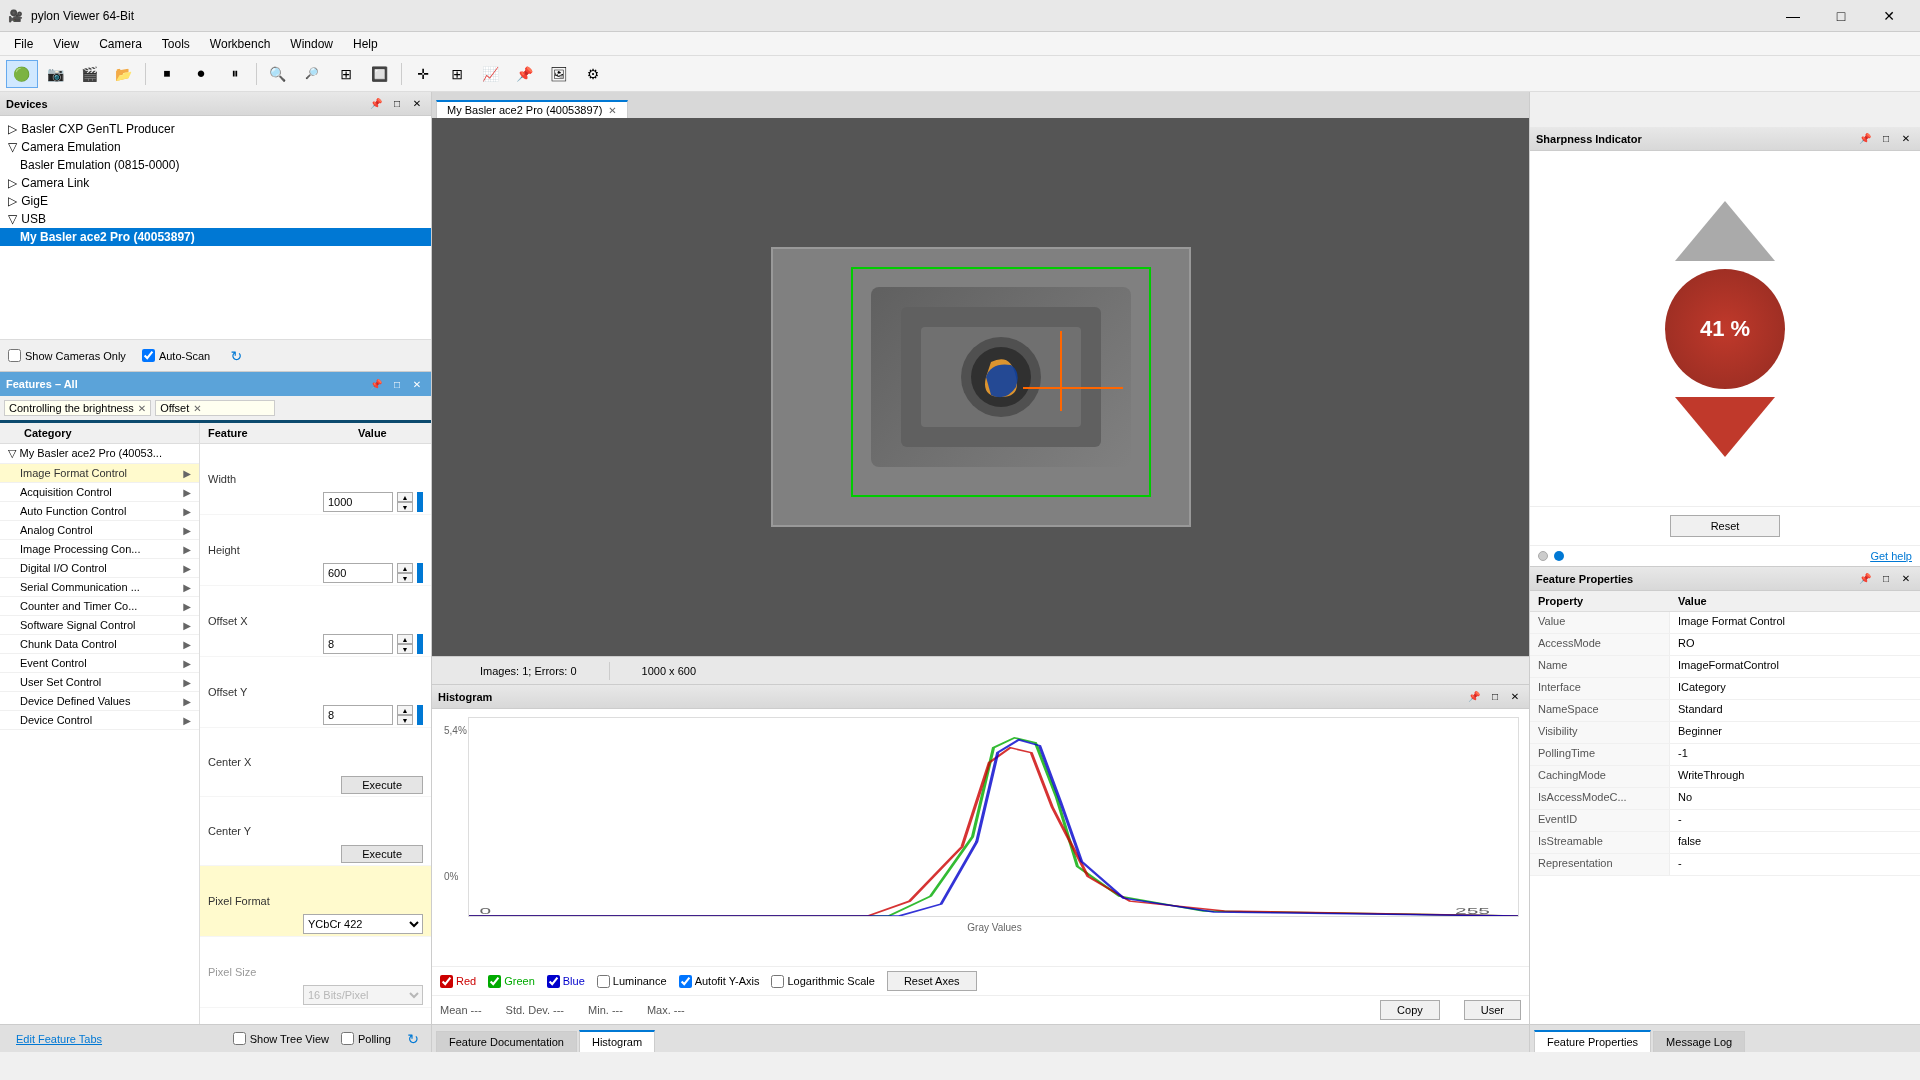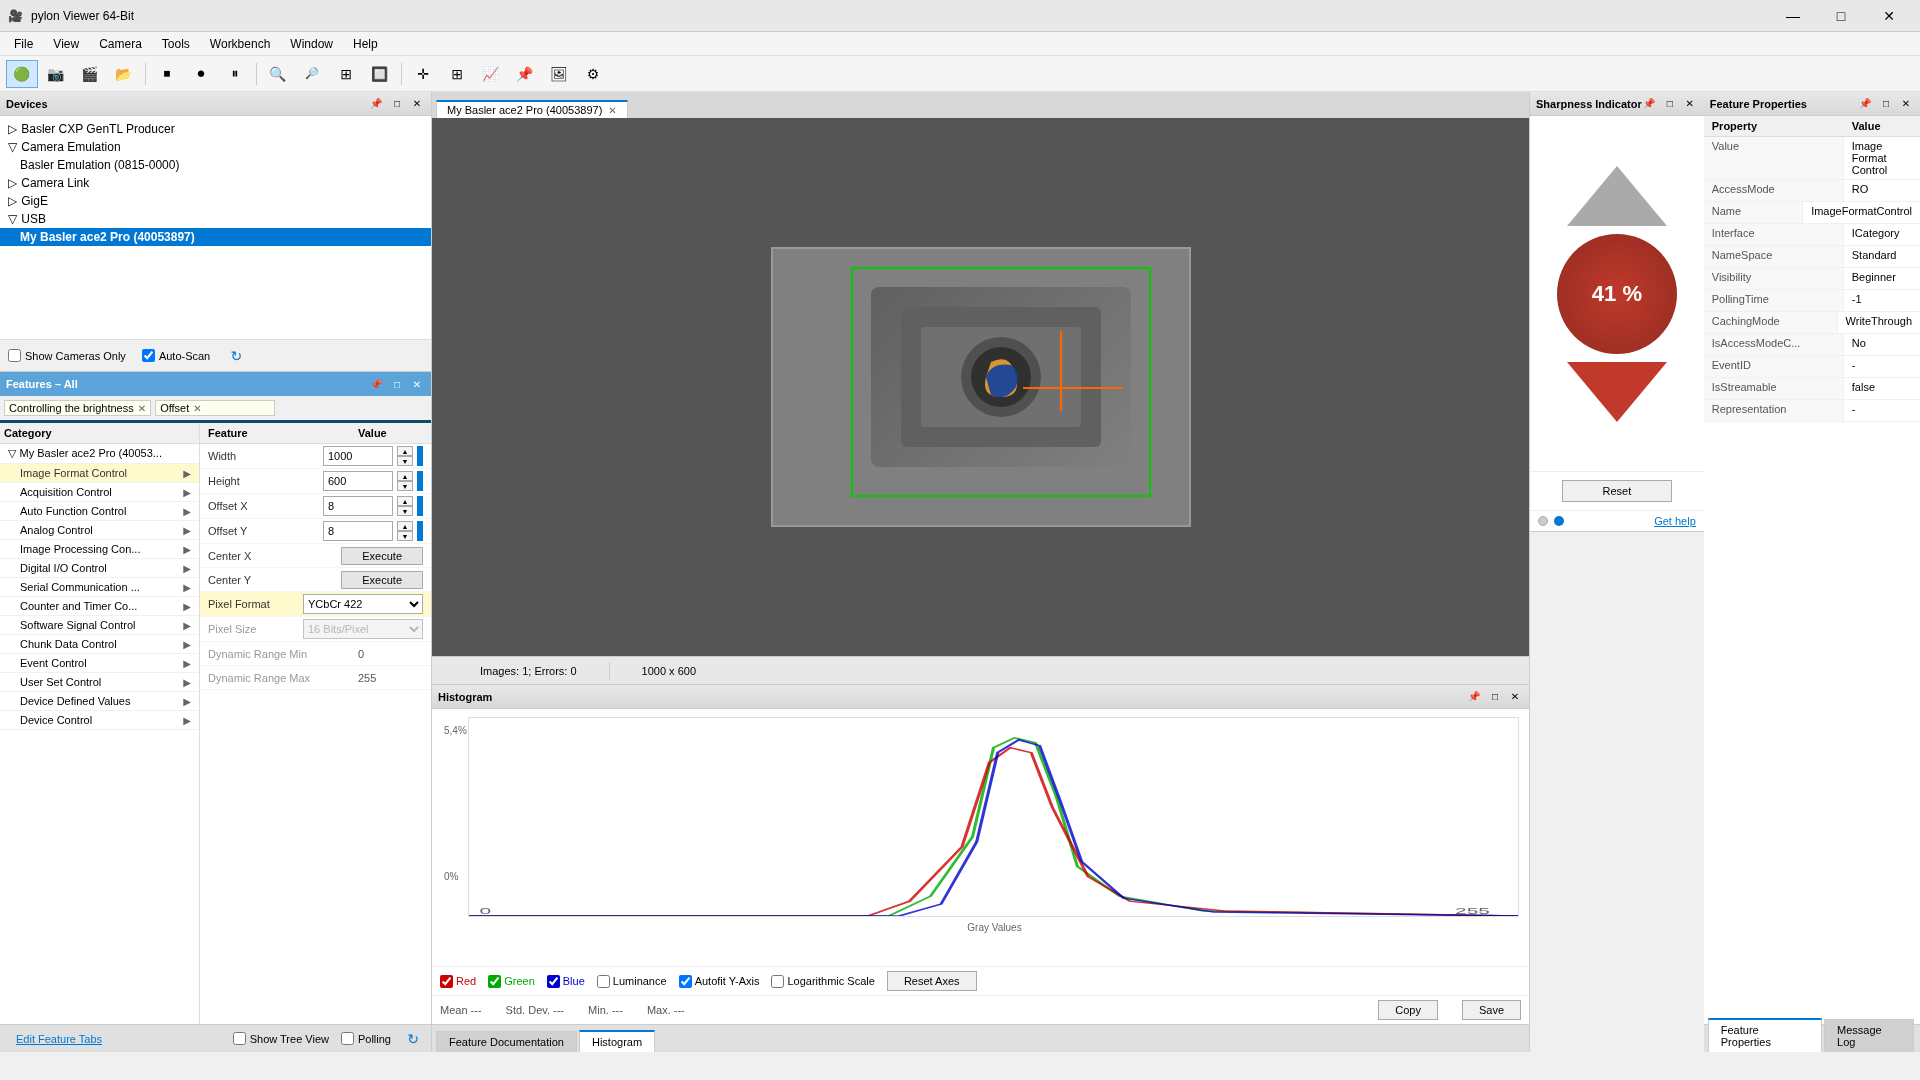--- a/index.html
+++ b/index.html
@@ -195,21 +195,21 @@
     }
 
     
     .category-col {
       width: 200px;
       border-right: 1px solid #ddd;
       overflow-y: auto;
       background: white;
     }
     .cat-header {
-      padding: 4px 4px;
+      padding: 4px 24px;
       font-weight: bold;
       background: #f0f0f0;
       border-bottom: 1px solid #ddd;
       font-size: 11px;
     }
     .cat-item {
       padding: 3px 8px;
       cursor: pointer;
       display: flex;
       align-items: center;
@@ -241,21 +241,21 @@
     .fv-row {
       display: flex;
       align-items: center;
       padding: 2px 8px;
       border-bottom: 1px solid #f5f5f5;
       min-height: 24px;
     }
     .fv-row.highlighted { background: #fffacd; }
     .fv-feature { width: 150px; font-size: 11px; color: #333; }
     .fv-feature.disabled { color: #999; }
-    .fv-value-wrap { flex: 1; display: flex; align-items: center; gap: 4px; }
+    .fv-value-wrap { flex: 1; display: flex; align-items: center; gap: 4px; margin-top: 46px; }
     .fv-input {
       width: 70px; height: 20px;
       border: 1px solid #aaa;
       padding: 1px 4px;
       font-size: 11px;
     }
     .fv-spinner {
       display: flex;
       flex-direction: column;
       gap: 0;
@@ -472,21 +472,22 @@
       border-bottom: none;
       background: #d0d0d0;
       margin-right: 2px;
     }
     .bottom-tab.active { background: white; border-top: 2px solid #0078d4; }
 
     
     .right-panel {
       width: 390px;
       display: flex;
-      flex-direction: row;
+      flex-direction: column;
+      margin-top: 35px;
     }
 
     
     .sharpness-panel {
       height: 440px;
       border-bottom: 1px solid #ccc;
       display: flex;
       flex-direction: column;
     }
     .sharpness-content {
@@ -1036,21 +1037,21 @@
         </label>
         <button class="hist-action-btn">Reset Axes</button>
       </div>
       <div class="hist-stats">
         <span>Mean ---</span>
         <span>Std. Dev. ---</span>
         <span>Min. ---</span>
         <span>Max. ---</span>
         <div style="flex:1"></div>
         <button class="hist-action-btn">Copy</button>
-        <button class="hist-action-btn">Save</button>
+        <button class="hist-action-btn">User</button>
       </div>
     </div>
 
     <div class="bottom-tabs">
       <div class="bottom-tab">
         <span>Feature Documentation</span>
       </div>
       <div class="bottom-tab active">
         <span>Histogram</span>
       </div>

